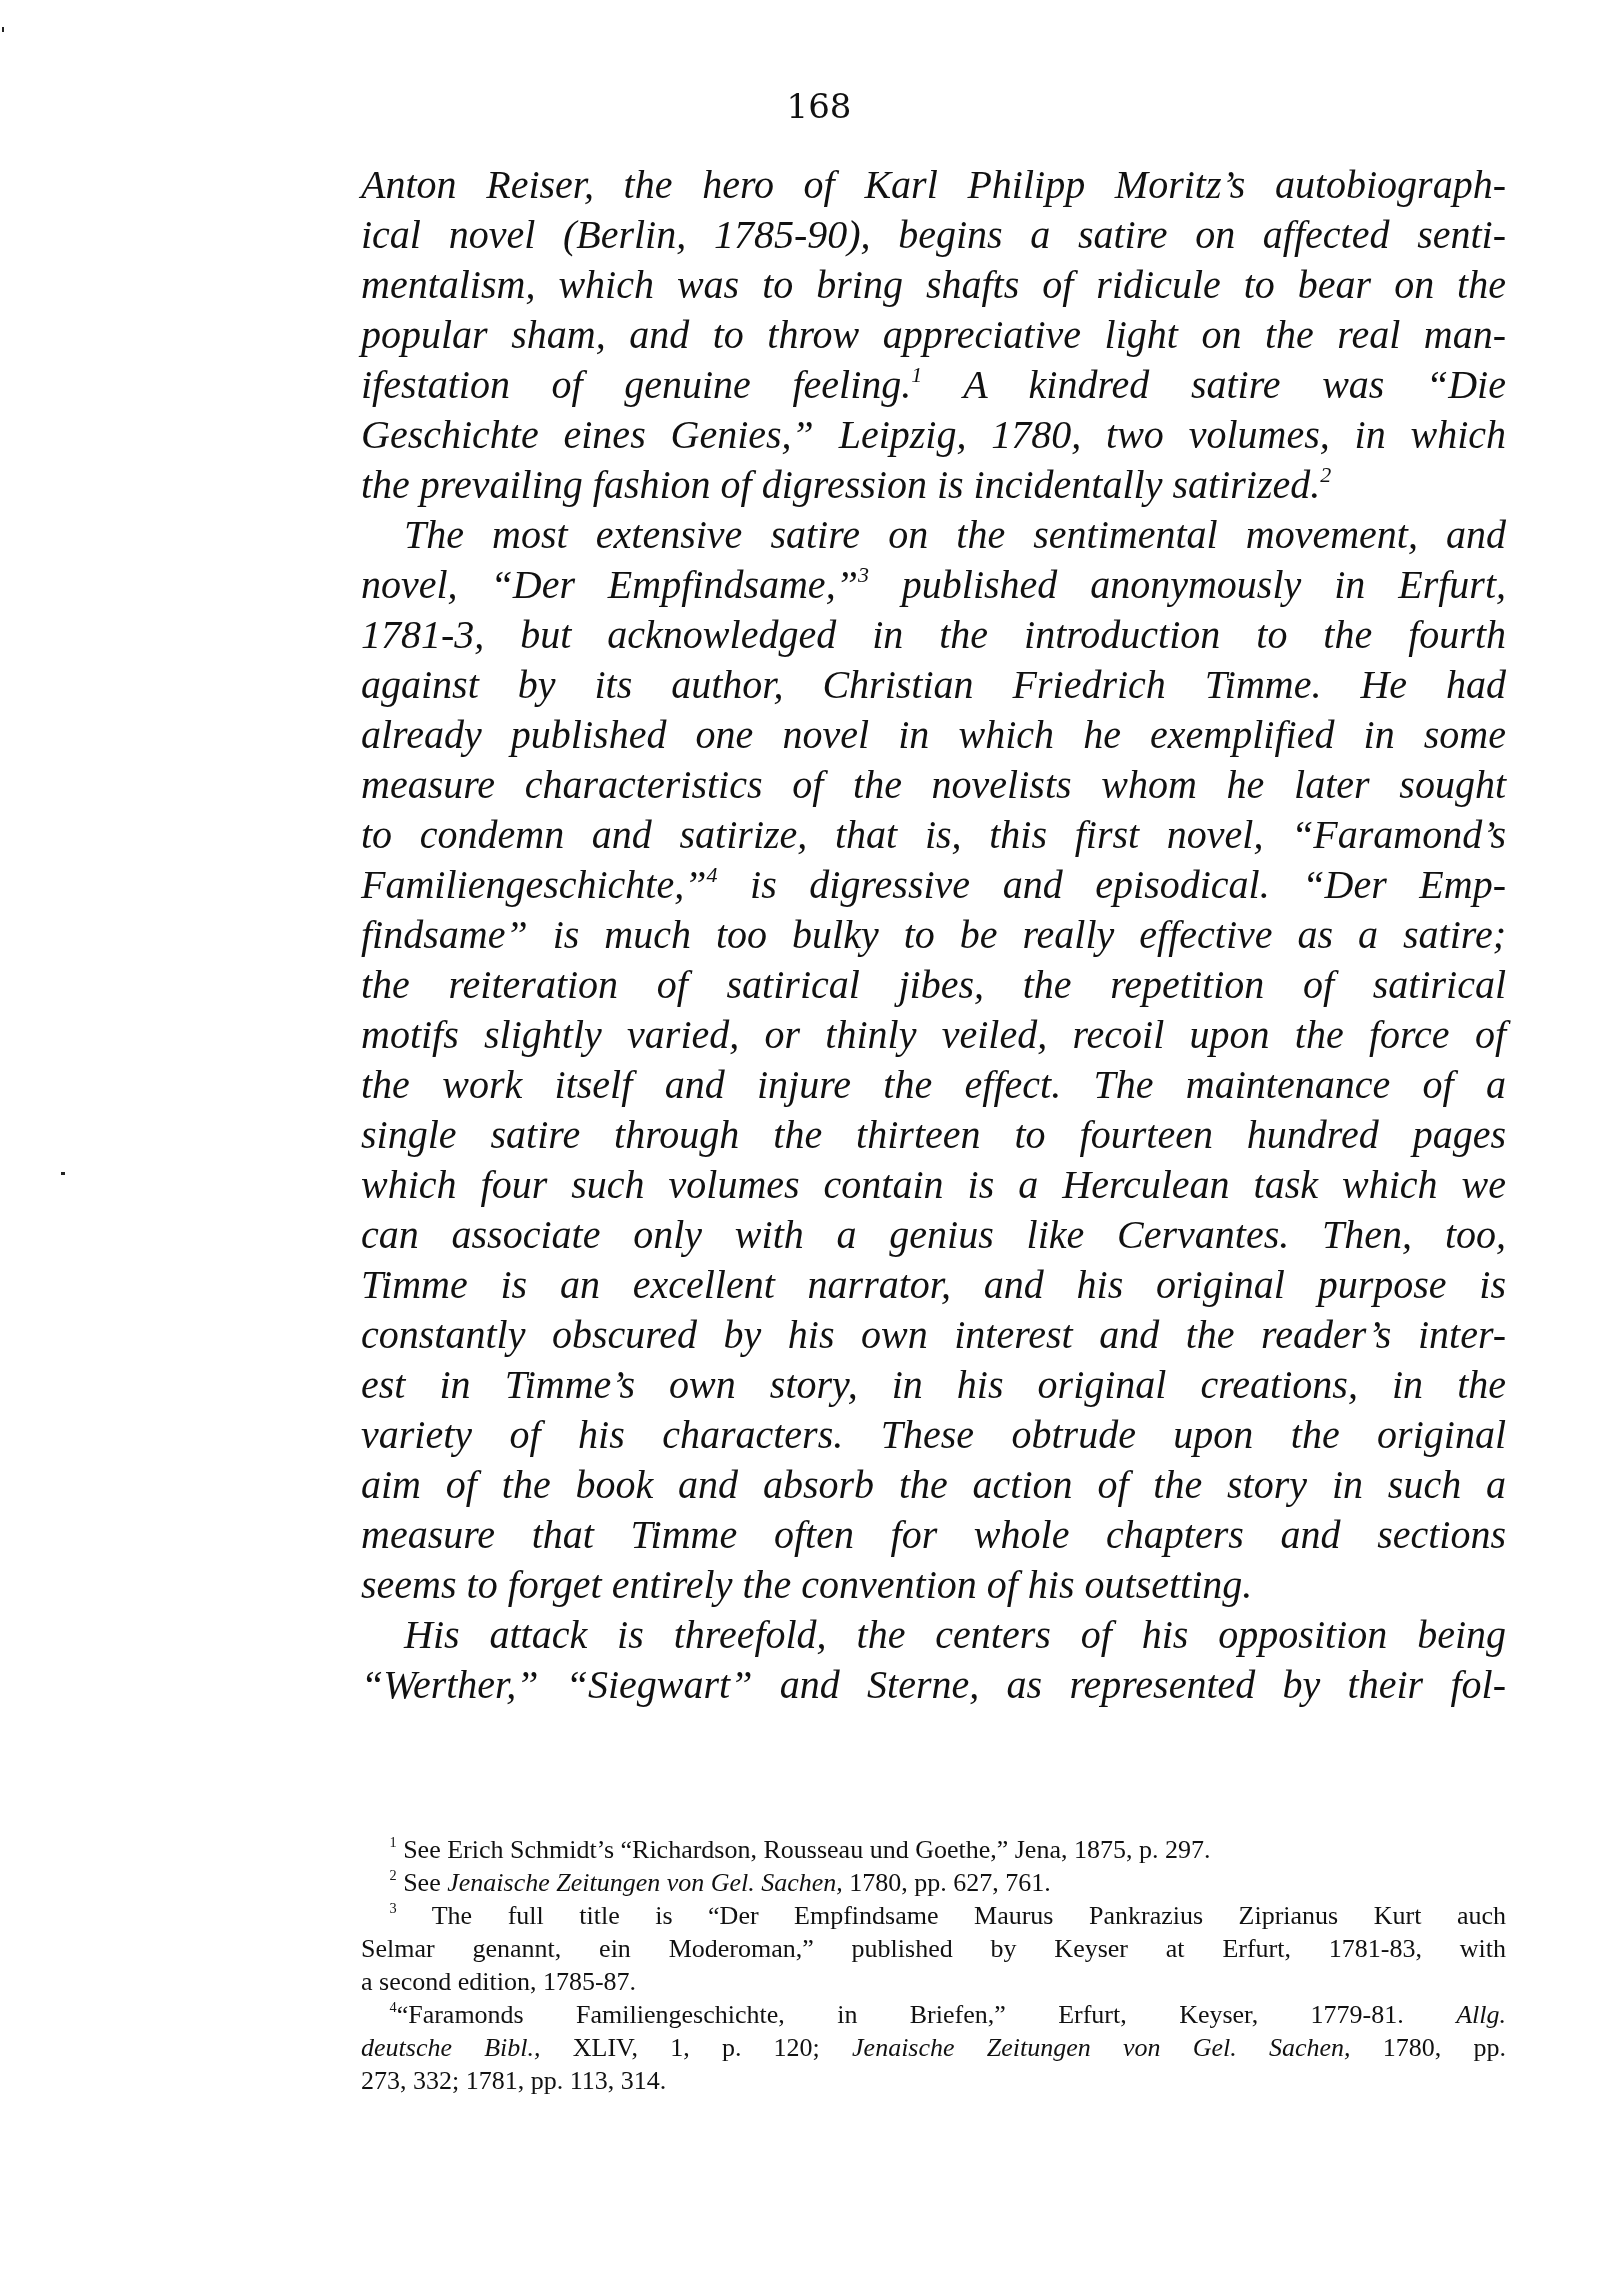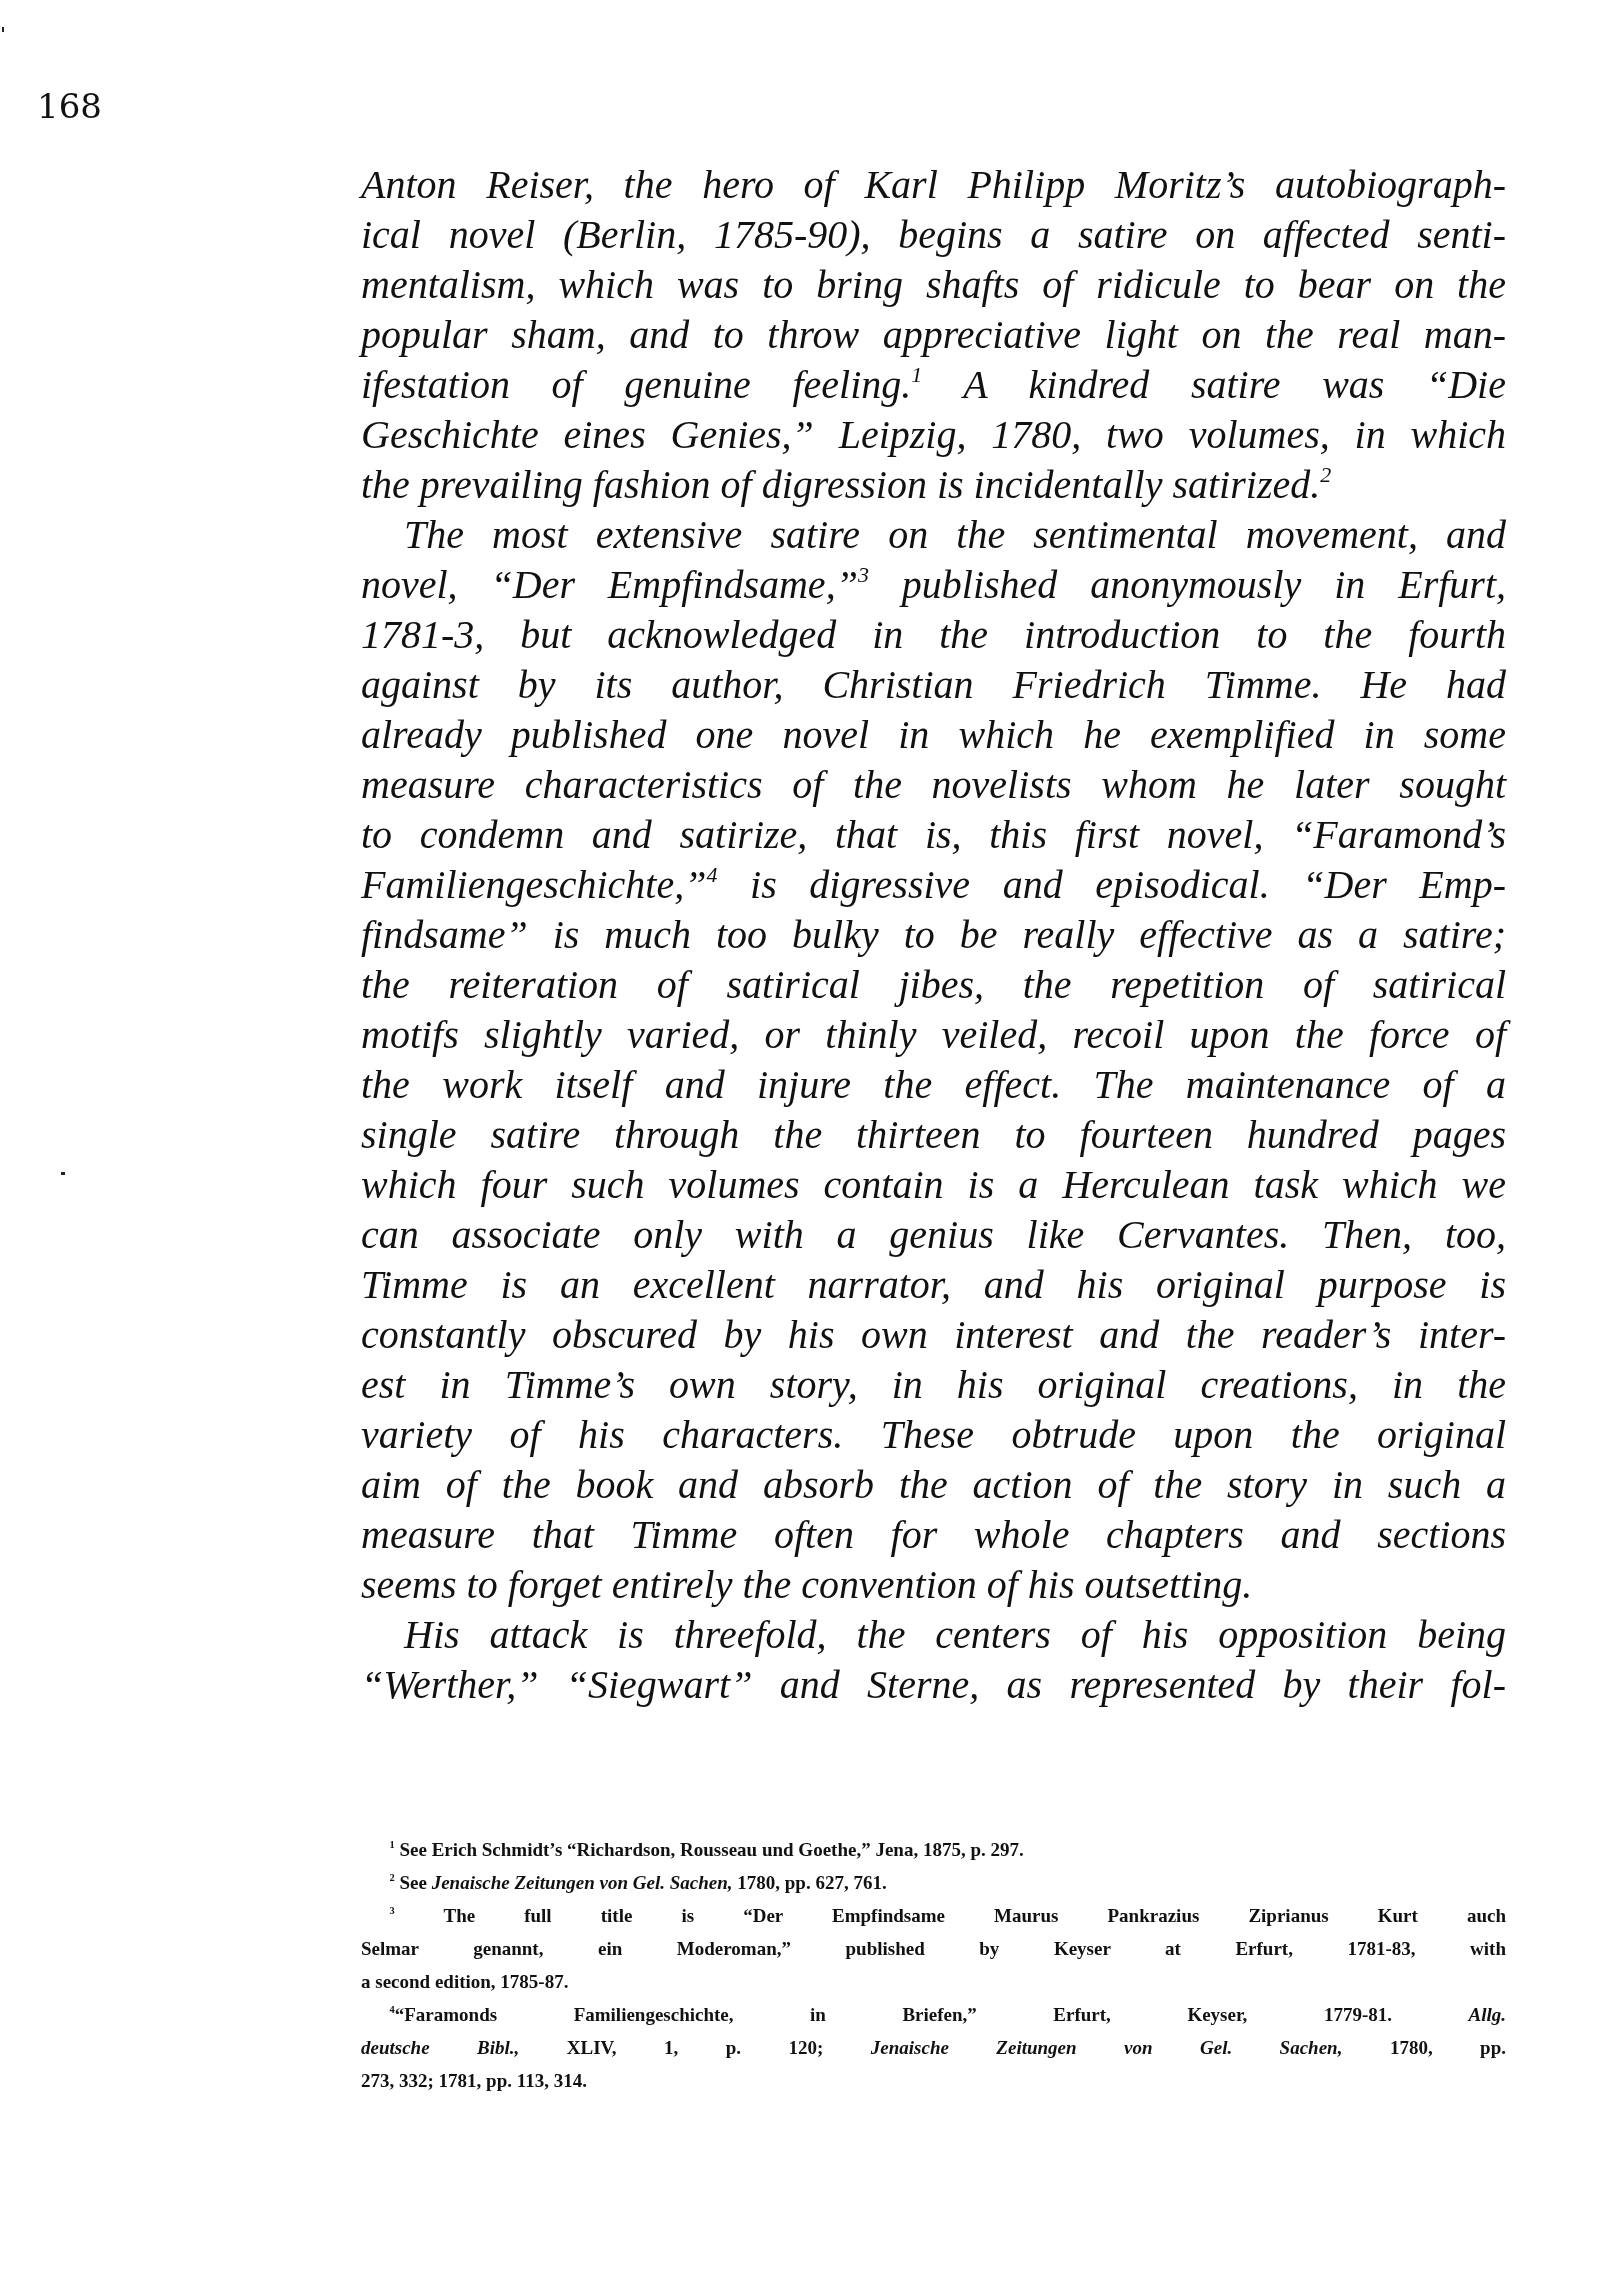--- a/index.html
+++ b/index.html
@@ -1,30 +1,30 @@
 <!DOCTYPE html>
 <html style="font-size:14.3px"><head>
 <meta charset="utf-8">
 <style>
   html, body { margin: 0; padding: 0; background: #ffffff; }
   body { width: 1601px; height: 2293px; position: relative; overflow: hidden; color: #111; }
   .page-number {
     position: absolute; left: 0; width: 100%; top: 86px;
-    font-family: "DejaVu Serif", serif; font-size: 34px; padding-left: 37px; box-sizing: border-box;
+    text-align: center; font-family: "DejaVu Serif", serif; font-size: 34px; padding-left: 37px; box-sizing: border-box;
   }
   .body-text {
     position: absolute; left: 361px; width: 1145px; top: 160px;
     font-family: "Liberation Serif", serif; font-size: 40px; line-height: 50px;
   }
   .line { display: block; white-space: nowrap; text-align: justify; text-align-last: justify; height: 50px; font-style: italic; }
   .line.last { text-align-last: left; }
   .line.indent { padding-left: 43px; }
   .footnotes {
     position: absolute; left: 361px; width: 1145px; top: 1833px;
-    font-family: "Liberation Serif", serif; font-size: 19px; line-height: 33px; font-weight: bold;
+    font-family: "Liberation Serif", serif; font-size: 26px; line-height: 33px;
   }
   .fn-line { display: block; white-space: nowrap; text-align: justify; text-align-last: justify; height: 33px; }
   .fn-line.last { text-align-last: left; }
   .fn-line.indent { padding-left: 28.5px; }
   sup { font-size: 0.55em; line-height: 0; vertical-align: 0.75em; }
   em { font-style: italic; }
   .speck { position: absolute; background: #222; }
 </style>
 </head>
 <body>

